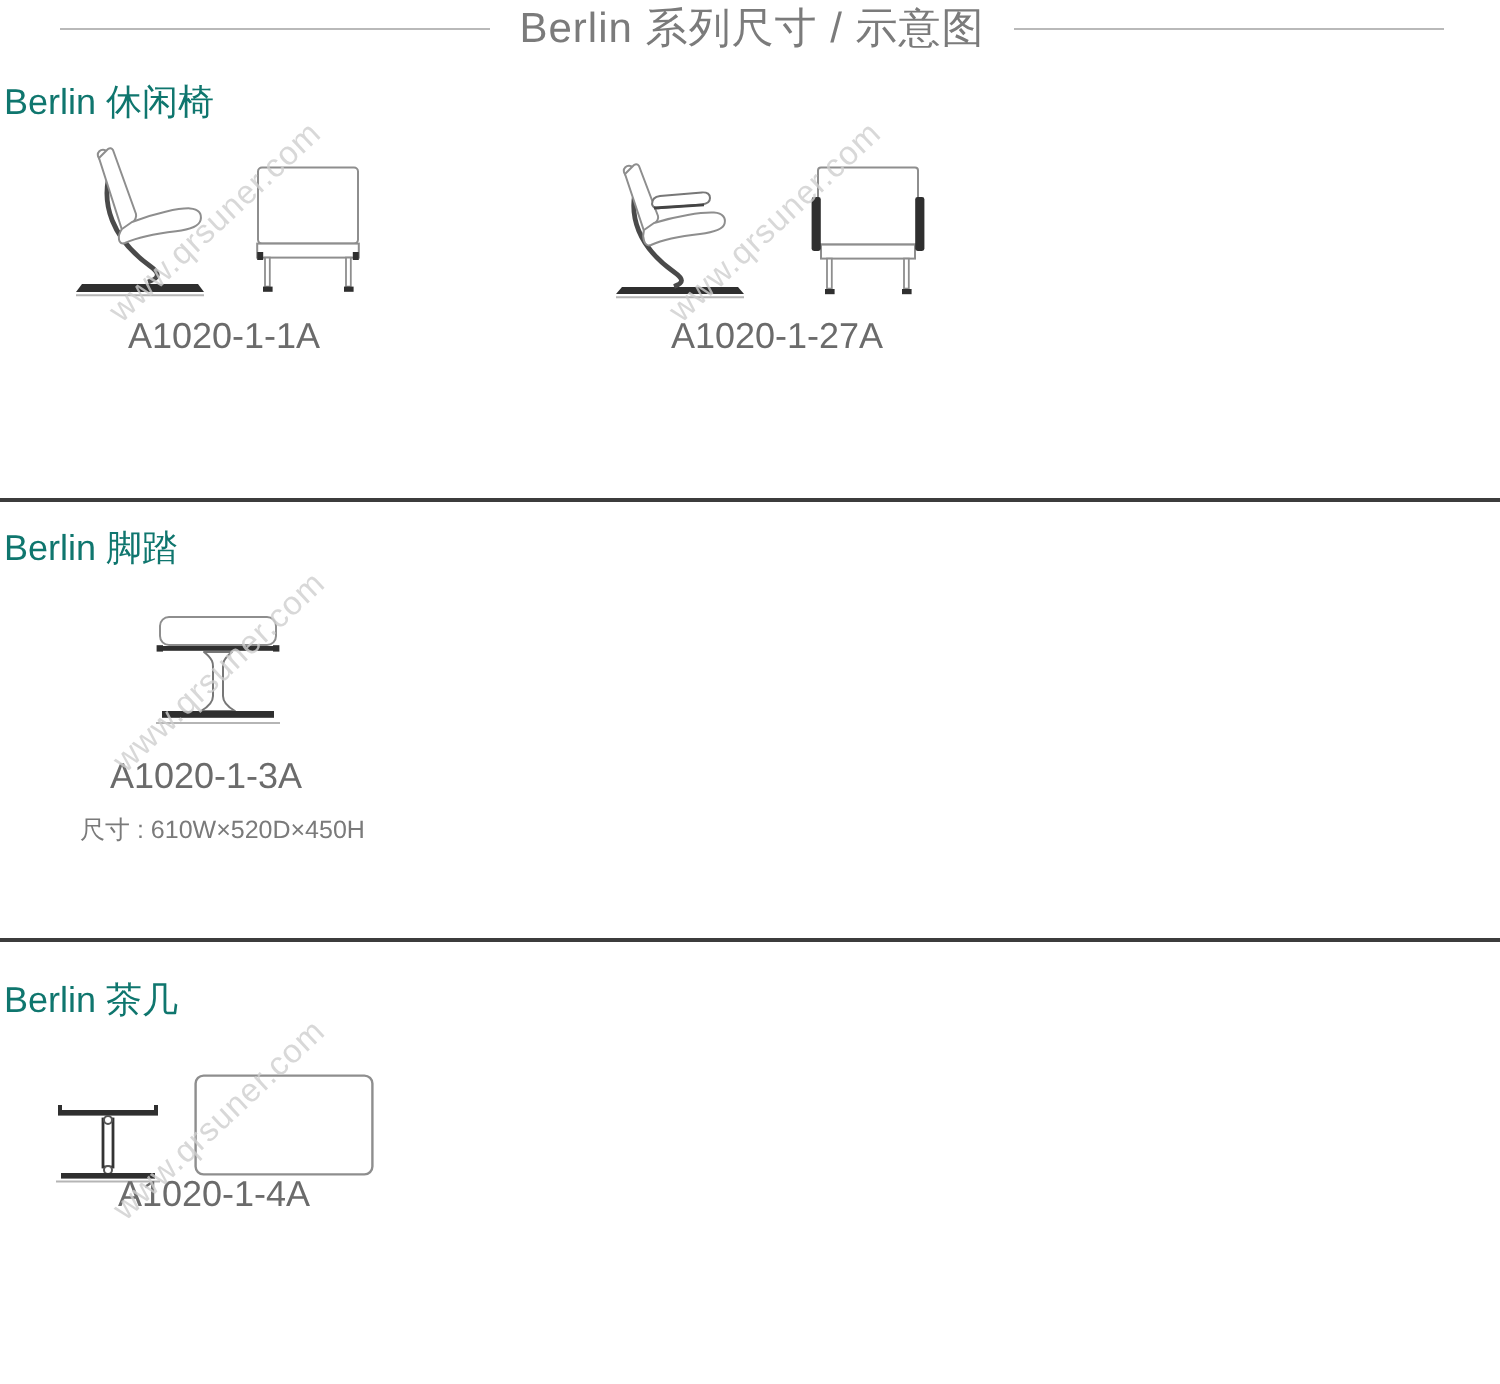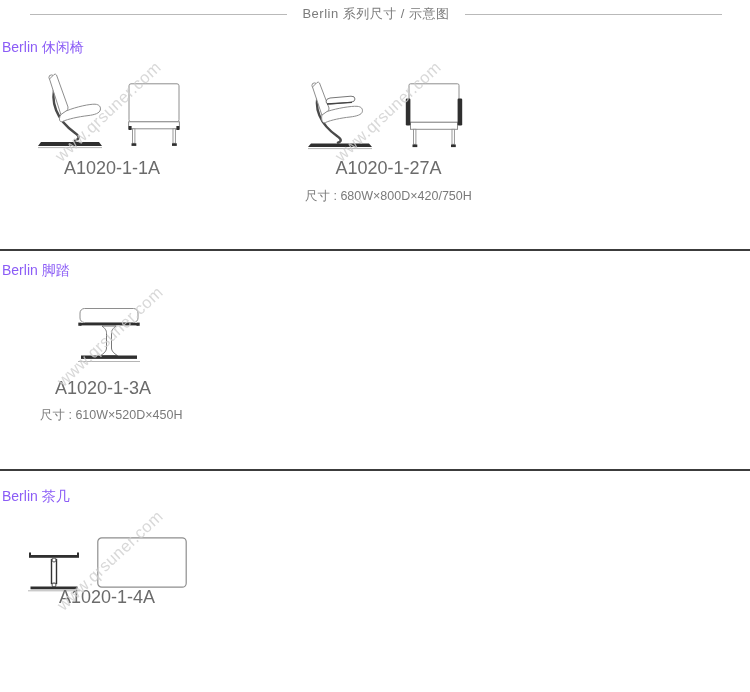--- a/index.html
+++ b/index.html
@@ -3,22 +3,22 @@
 <meta charset="utf-8">
 <style>
   html,body{margin:0;padding:0;background:#fff;}
   .page{
     position:relative;width:750px;height:692px;background:#fff;overflow:hidden;
     font-family:"Liberation Sans","DejaVu Sans",sans-serif;
   }
   .titlebar{position:absolute;top:2px;left:30px;right:28px;height:24px;
     display:flex;align-items:center;gap:15px;}
   .titlebar .rule{flex:1;height:1px;background:#b9b9b9;}
-  .page-title{font-size:13px;font-weight:400;color:#7b7b7b;margin:0;white-space:nowrap;letter-spacing:.5px;}
-  .sec-heading{position:absolute;left:2px;font-size:14px;color:#8b5cf6;white-space:nowrap;}
+  .page-title{font-size:21px;font-weight:400;color:#7b7b7b;margin:0;white-space:nowrap;letter-spacing:.5px;}
+  .sec-heading{position:absolute;left:2px;font-size:18px;color:#0f766e;white-space:nowrap;}
   .model{position:absolute;font-size:18px;color:#6b6b6b;text-align:center;white-space:nowrap;}
   .dims{position:absolute;font-size:12.5px;color:#7a7a7a;white-space:nowrap;}
   .divider{position:absolute;left:0;width:750px;height:2.4px;background:#3c3c3c;}
   .drawing{position:absolute;}
   .wm{position:absolute;width:170px;text-align:center;color:#cfcfcf;opacity:.8;
       font-size:16.5px;letter-spacing:.5px;transform:rotate(-43deg);pointer-events:none;white-space:nowrap;}
 </style>
 </head>
 <body>
 
@@ -70,21 +70,20 @@
     <rect x="5.5" y="39.3" width="47" height="7" fill="#fff" stroke="#8e8e8e" stroke-width="1"></rect>
     <rect x="0.8" y="15.5" width="4.6" height="27" rx="1.2" fill="#2f2f2f"></rect>
     <rect x="52.6" y="15.5" width="4.6" height="27" rx="1.2" fill="#2f2f2f"></rect>
     <rect x="8.5" y="46.3" width="2.4" height="15" fill="#fff" stroke="#8e8e8e" stroke-width="0.9"></rect>
     <rect x="47" y="46.3" width="2.4" height="15" fill="#fff" stroke="#8e8e8e" stroke-width="0.9"></rect>
     <rect x="7.5" y="61.5" width="4.8" height="2.6" fill="#2f2f2f"></rect>
     <rect x="46" y="61.5" width="4.8" height="2.6" fill="#2f2f2f"></rect>
   </svg>
 
   <div class="model" style="left:306px;top:158px;width:165px">A1020-1-27A</div>
-  <div class="dims" style="left:305px;top:188px">尺寸 : 680W×800D×420/750H</div>
 
   <div class="divider" style="top:248.5px"></div>
 
   <div class="sec-heading" style="top:262px">Berlin 脚踏</div>
 
   <svg class="drawing" style="left:78px;top:306px" width="62" height="58" viewBox="0 0 62 58">
     <rect x="2" y="2.5" width="58" height="14" rx="4.5" fill="#fff" stroke="#8e8e8e" stroke-width="1"></rect>
     <rect x="2" y="17" width="58" height="2.4" fill="#2f2f2f"></rect>
     <rect x="0.3" y="16.6" width="3.2" height="3.2" fill="#2f2f2f"></rect>
     <rect x="58.5" y="16.6" width="3.2" height="3.2" fill="#2f2f2f"></rect>

